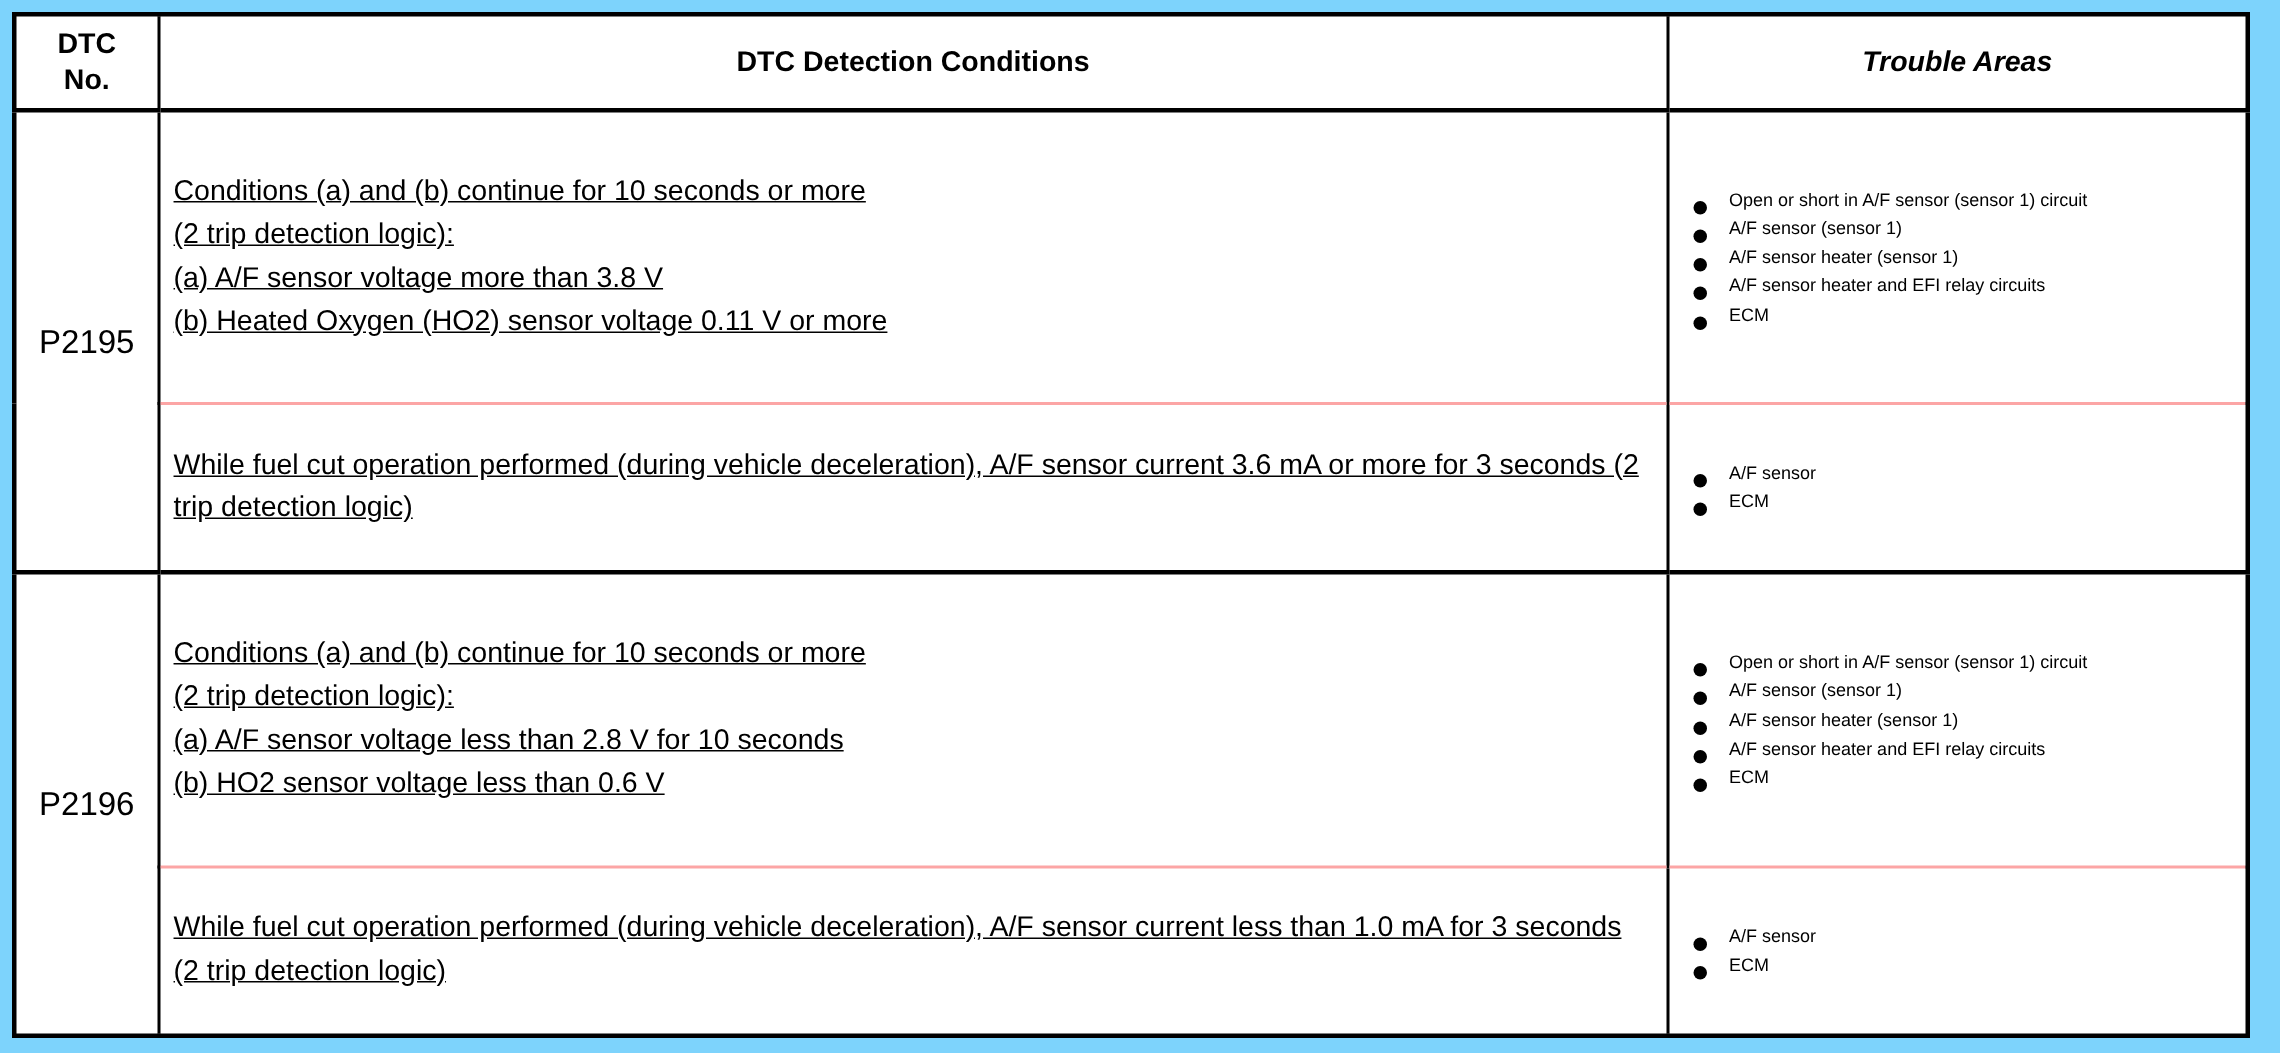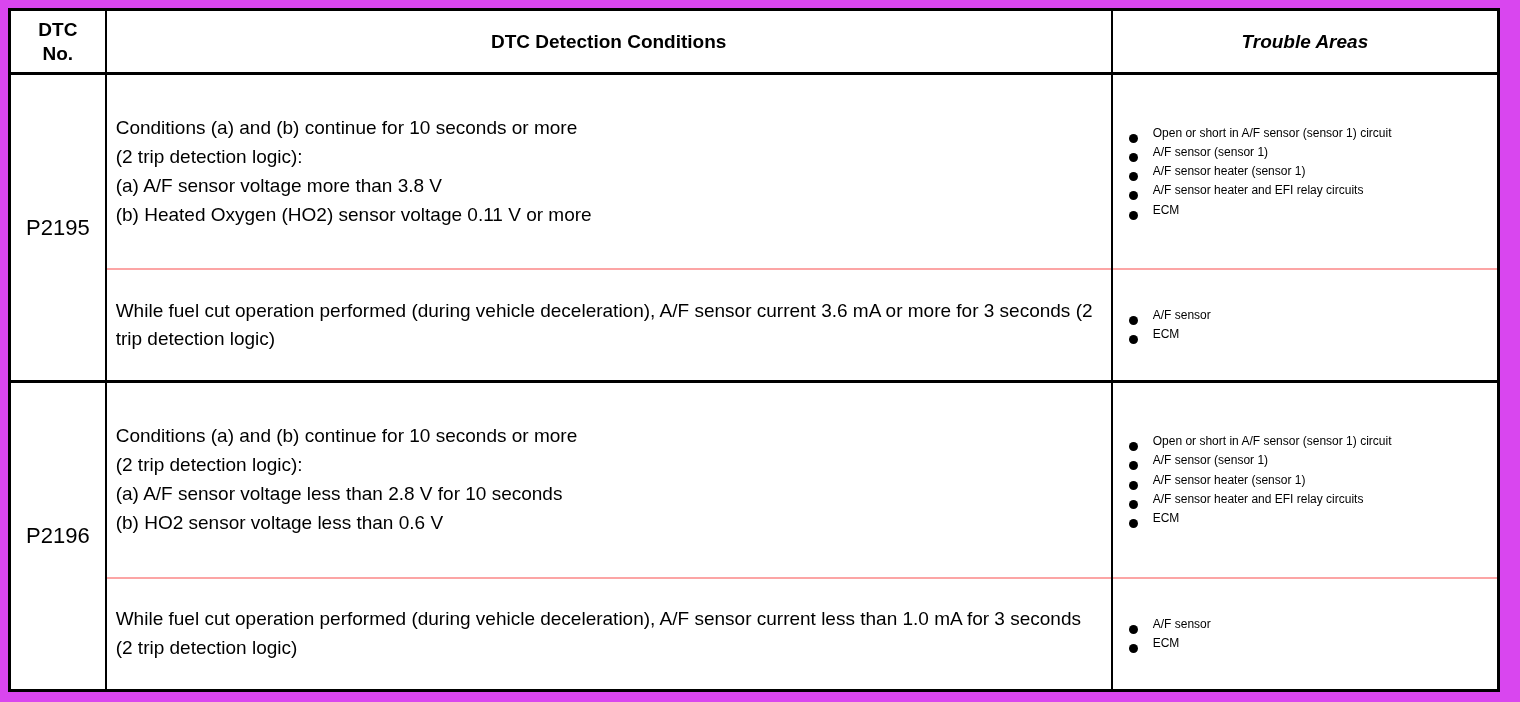--- a/index.html
+++ b/index.html
@@ -13,21 +13,21 @@
     height: 702px;
     font-family: "Liberation Sans", sans-serif;
     color: #000000;
     overflow: hidden;
   }
 
   .page {
     position: relative;
     width: 1520px;
     height: 702px;
-    background: #d946ef;
+    background: #7dd3fc;
   }
 
   
   .dtc-table {
     position: absolute;
     left: 8px;
     top: 8px;
     width: 1492px;
     height: 684px;
     box-sizing: border-box;
@@ -81,21 +81,21 @@
     font-size: 19px;
     line-height: 1.52;
     padding: 9px 6px 9px 10px;
   }
 
   
   .sub-sep      { border-top: 2px solid #fca5a5; }
   .block-sep td { border-top: 3px solid #000000; }
   .block-sep .dtc-no { border-top: 3px solid #000000; }
 
-  .cond-line { display: block; white-space: normal; }
+  .cond-line { display: block; white-space: normal; text-decoration: underline; }
 
   
   ul.areas {
     list-style: none;
     margin: 0;
     padding: 0;
   }
   ul.areas li {
     position: relative;
     padding-left: 30px;

